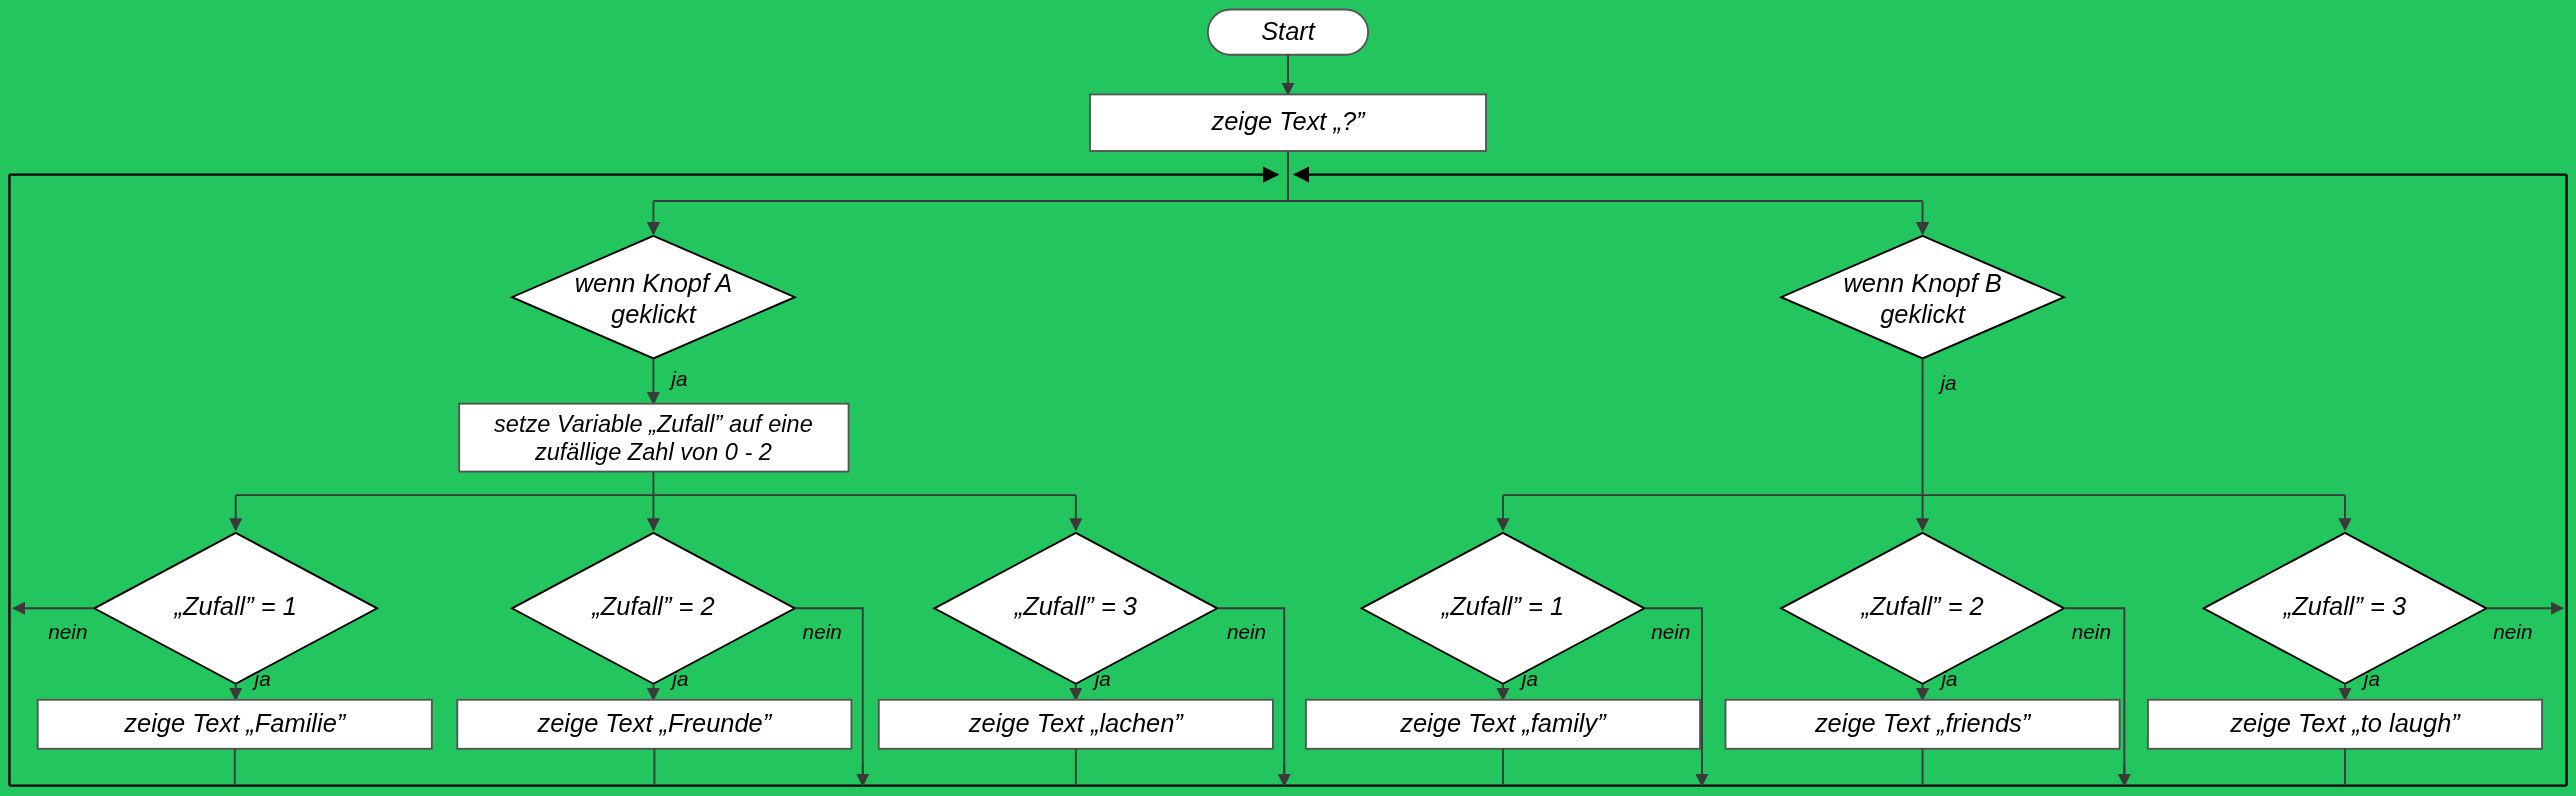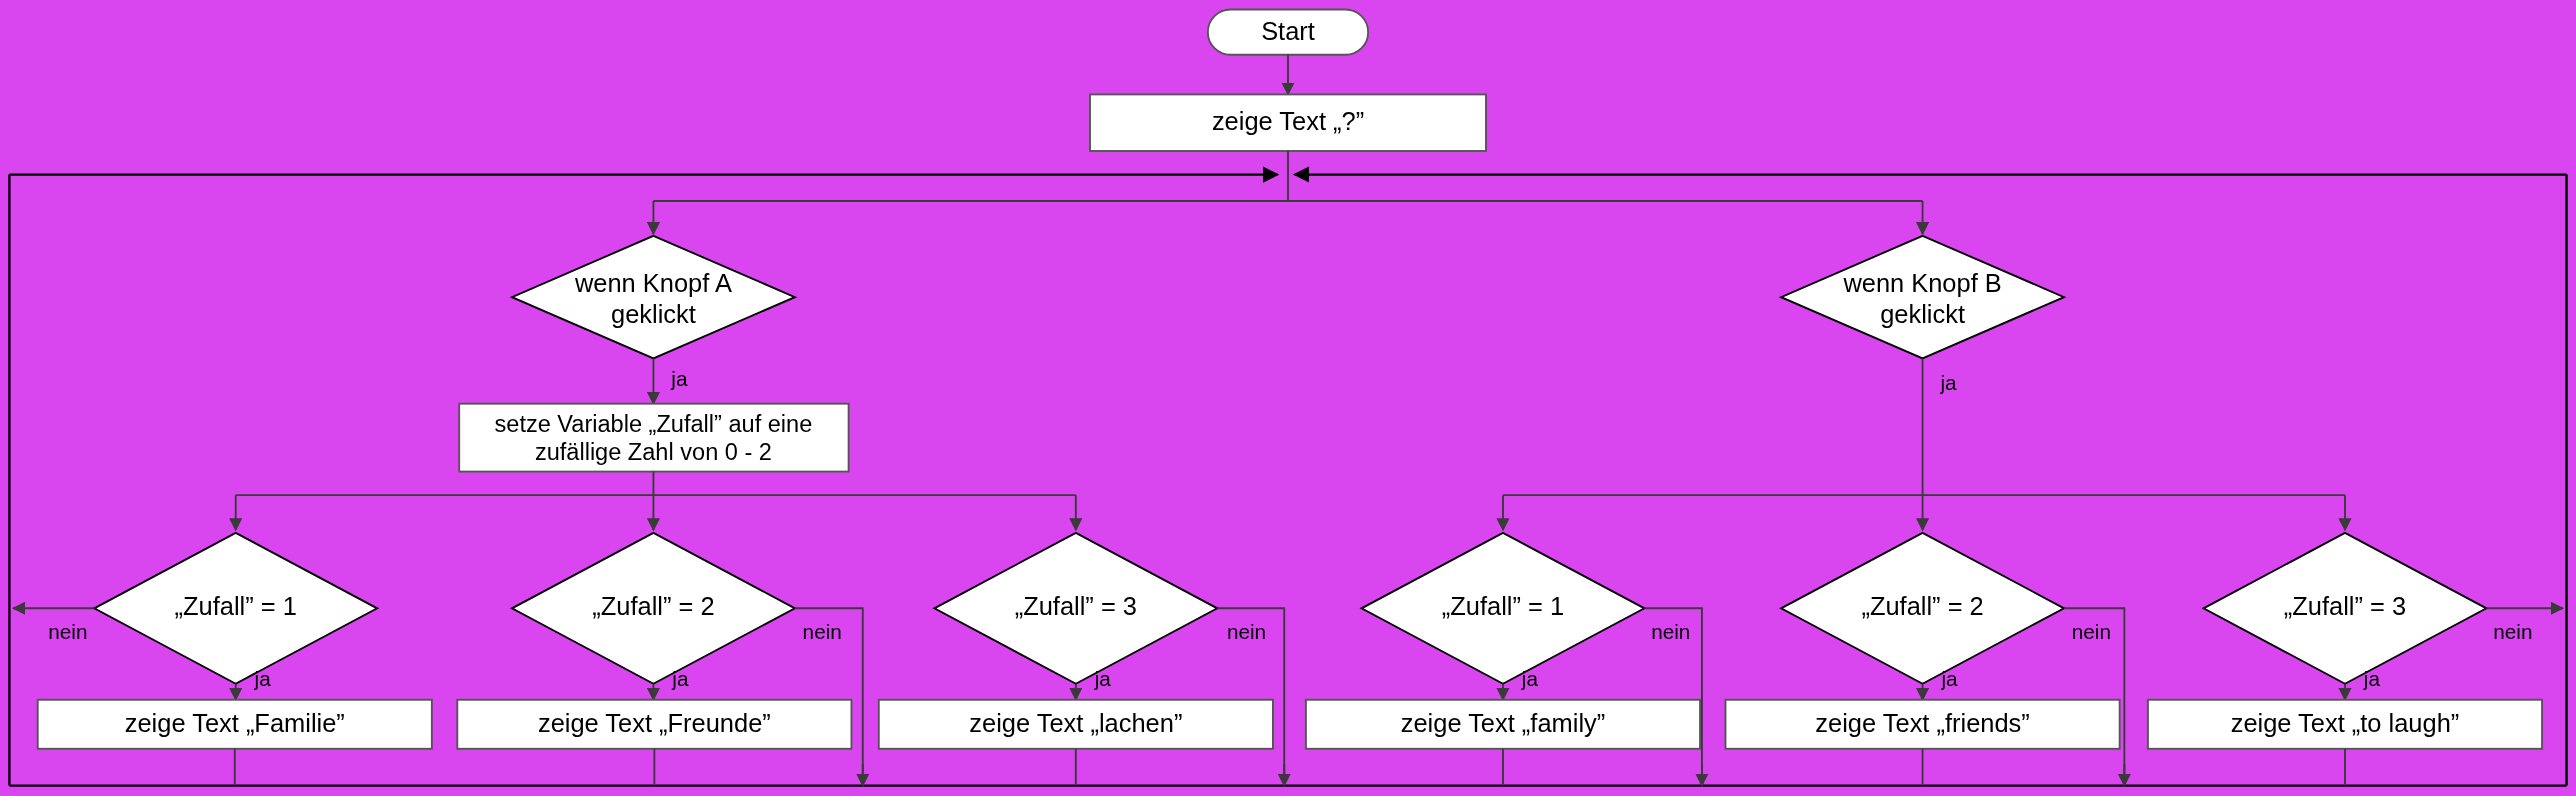--- a/index.html
+++ b/index.html
@@ -4,22 +4,23 @@
 <style>
   html, body {
     margin: 0;
     padding: 0;
     background: #ffffff;
   }
   #root {
     position: relative;
     width: 2576px;
     height: 797px;
-    background: #d946ef;
+    background: #22c55e;
     font-family: "Liberation Sans", sans-serif;
+    font-style: italic;
   }
   svg#flow {
     display: block;
     width: 2576px;
     height: 797px;
   }
   .shape-stroke {
     fill: #ffffff;
     stroke: #555555;
     stroke-width: 2;

